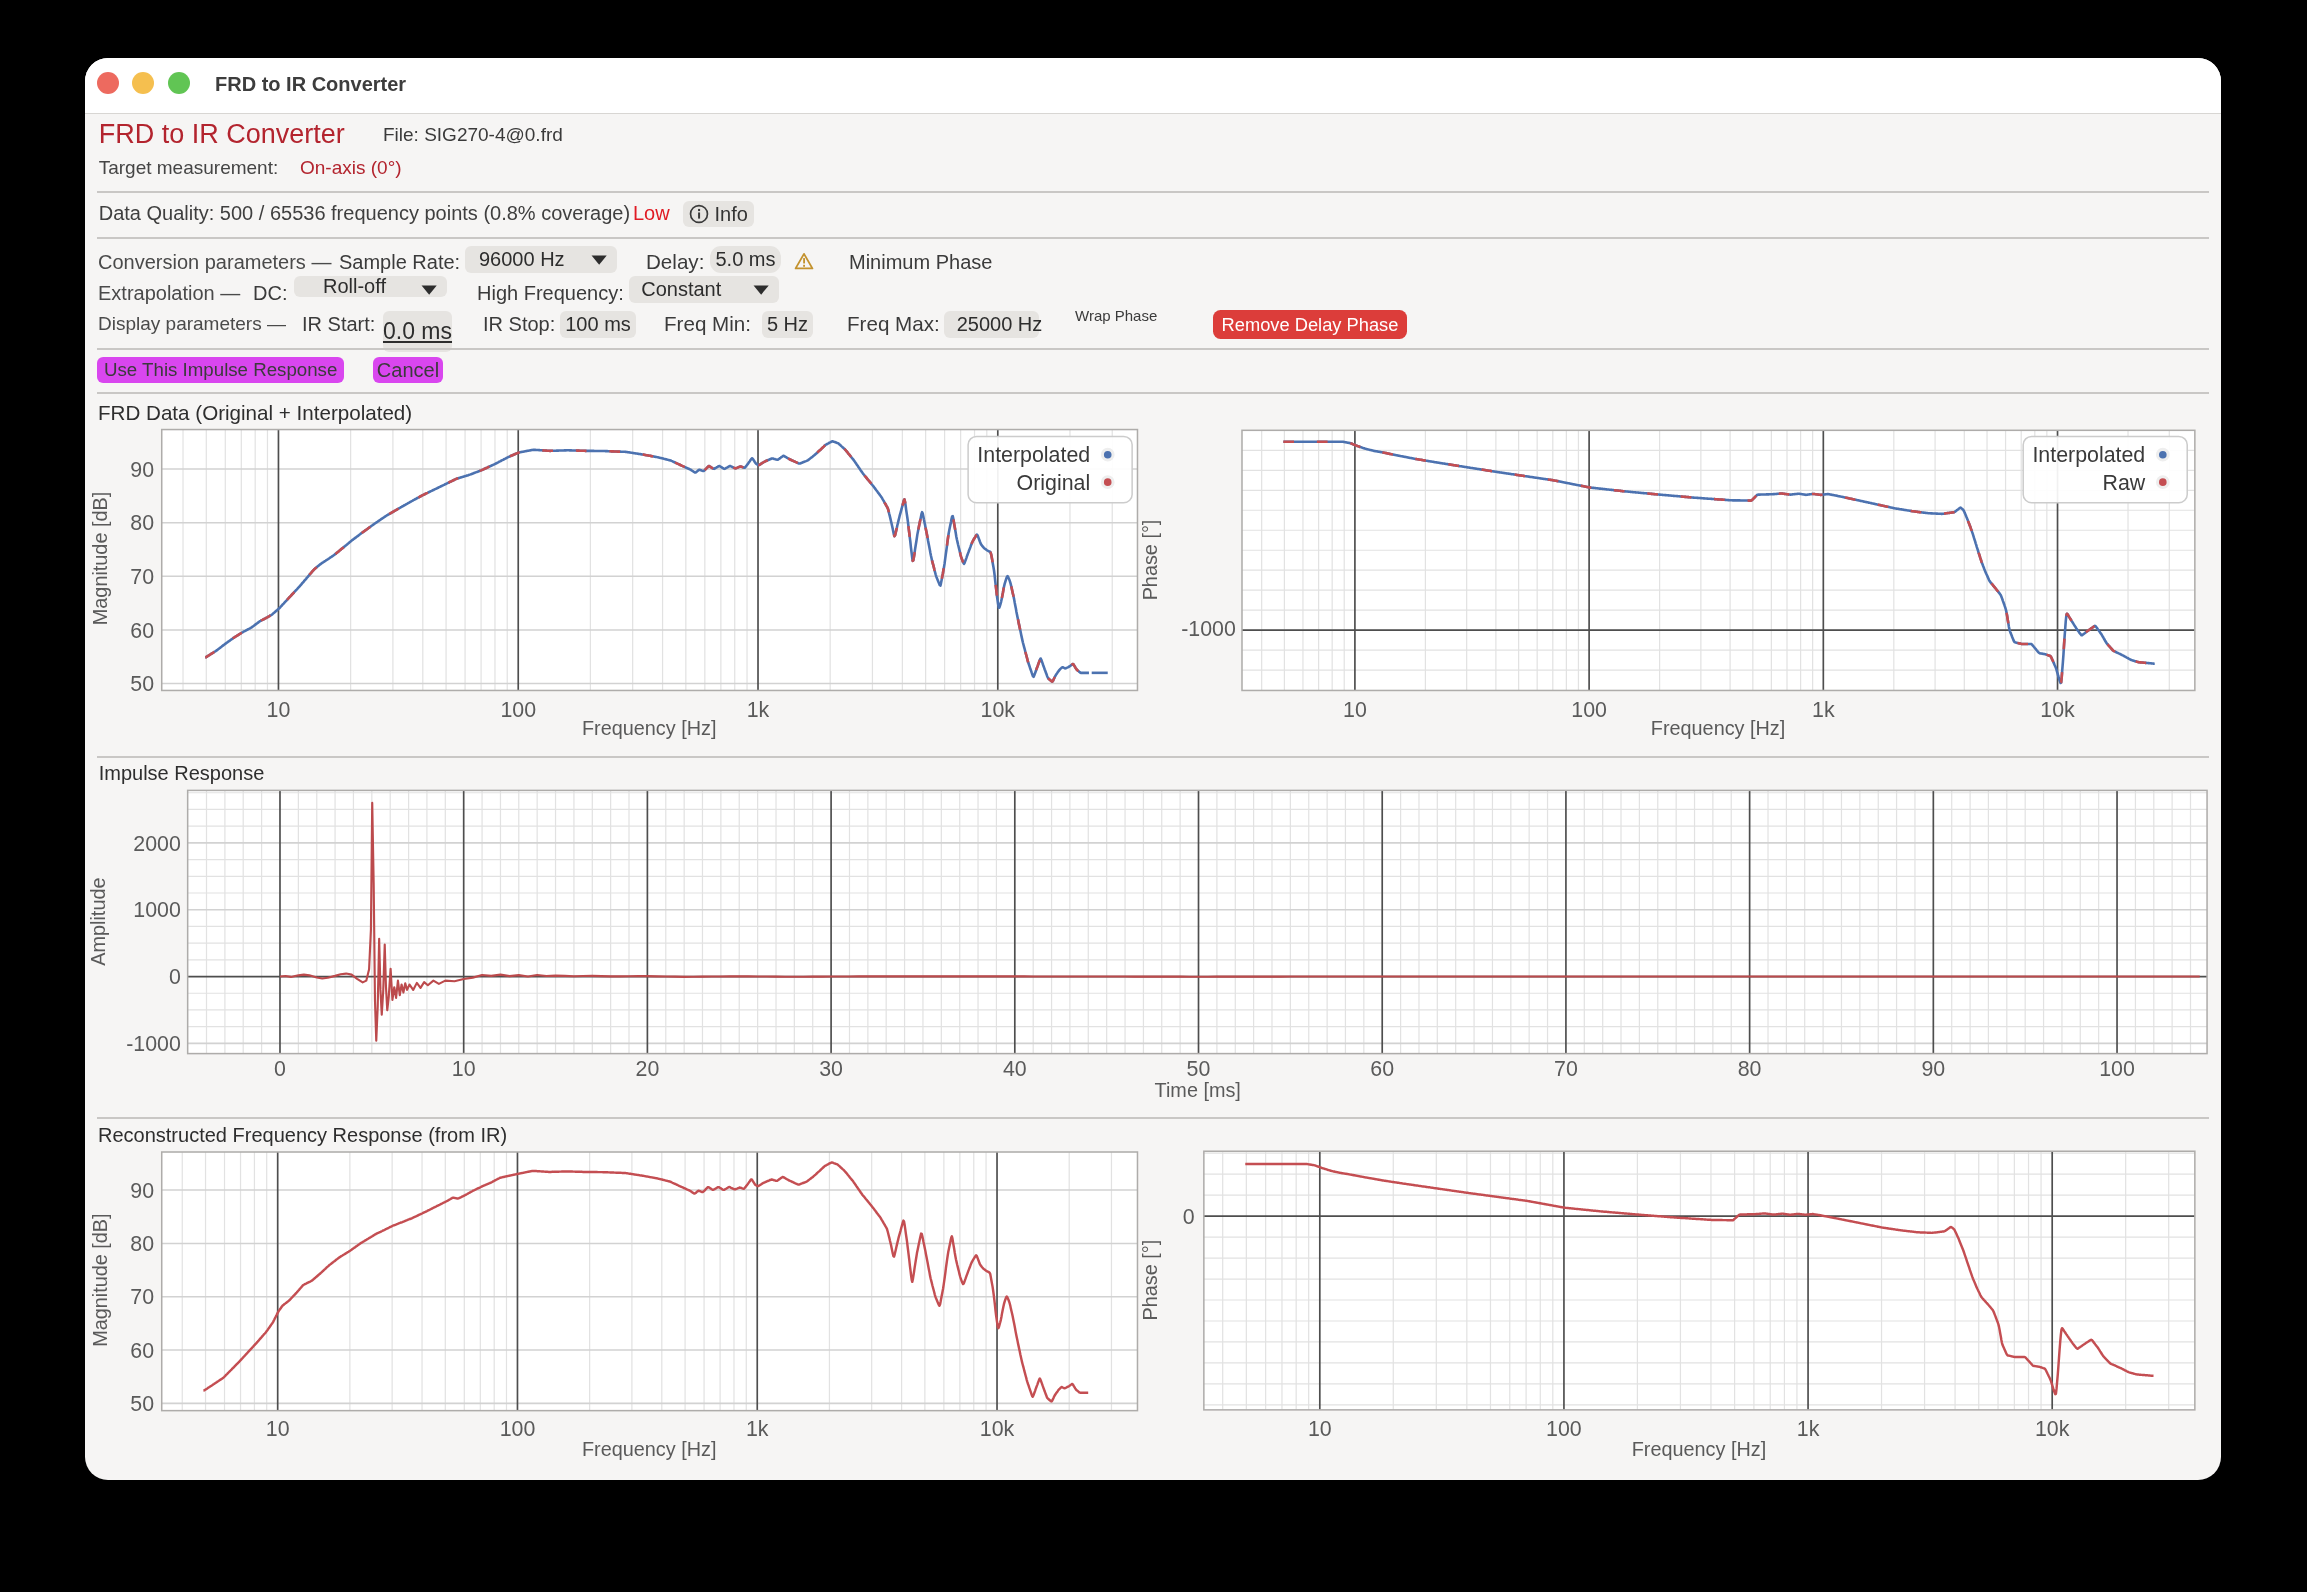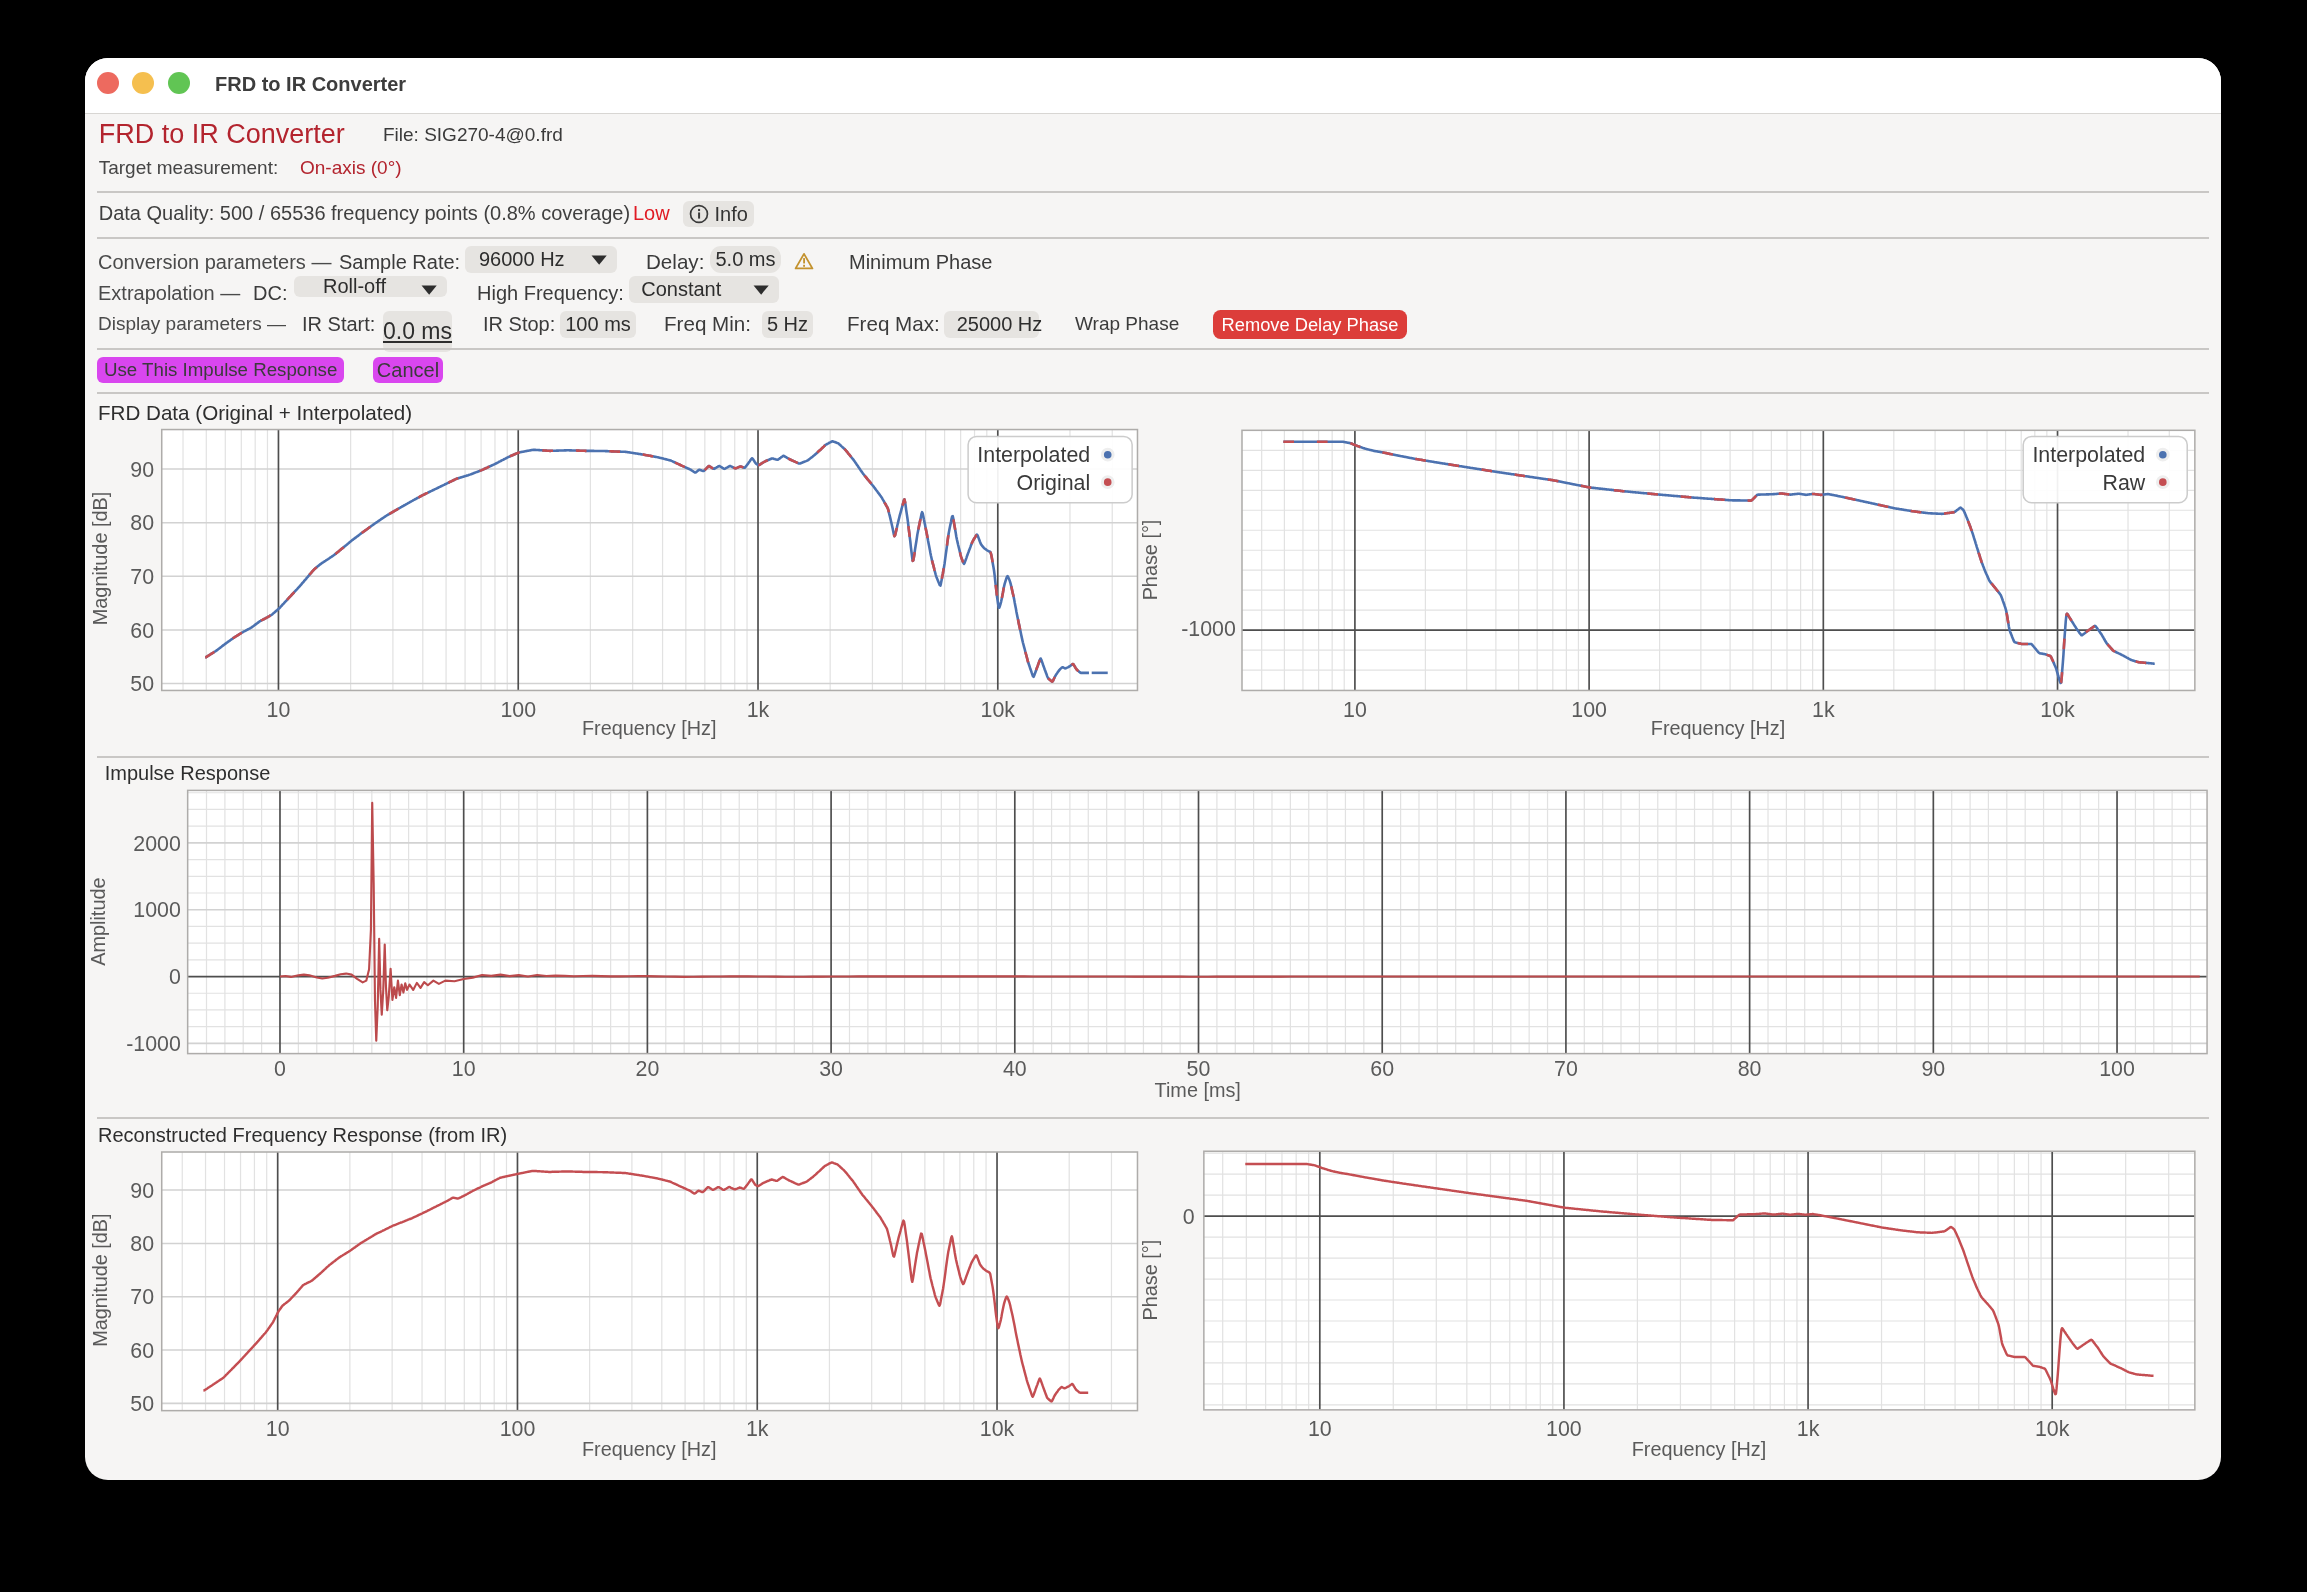--- a/index.html
+++ b/index.html
@@ -53,29 +53,29 @@
       </svg></div>
 <div class="t" style="left:13px;top:254px;font-size:19px;line-height:24px;color:#4a4a4a;">Display parameters —</div>
 <div class="t" style="left:217px;top:254px;font-size:20px;line-height:24.4px;color:#3b3b3b;">IR Start:</div>
 <div class="chip" style="left:298px;top:253px;width:69px;height:41px;font-size:23px;text-decoration:underline;">0.0 ms</div>
 <div class="t" style="left:398px;top:254px;font-size:20px;line-height:24.4px;color:#3b3b3b;">IR Stop:</div>
 <div class="chip" style="left:475px;top:253px;width:76px;height:27px;font-size:20px;">100 ms</div>
 <div class="t" style="left:579px;top:253px;font-size:20.6px;line-height:25px;color:#3b3b3b;">Freq Min:</div>
 <div class="chip" style="left:677px;top:253px;width:51px;height:27px;font-size:20px;">5 Hz</div>
 <div class="t" style="left:762px;top:253px;font-size:20.6px;line-height:25px;color:#3b3b3b;">Freq Max:</div>
 <div class="chip" style="left:859px;top:253px;width:95px;height:27px;font-size:20px;padding-left:16px;">25000 Hz</div>
-<div class="t" style="left:990px;top:254px;font-size:19px;line-height:24px;color:#3b3b3b;">Wrap Phase</div>
+<div class="t" style="left:990px;top:246px;font-size:15px;line-height:24px;color:#3b3b3b;">Wrap Phase</div>
 <div class="chip" style="left:1128px;top:252px;width:194px;height:29px;font-size:18.3px;background:#dc3d3a;color:#fff;border-radius:7.6px;">Remove Delay Phase</div>
 <div class="sep" style="top:290px;"></div>
 <div class="btn" style="left:12.2px;top:299px;width:247px;height:26px;font-size:18.7px;">Use This Impulse Response</div>
 <div class="btn" style="left:288px;top:299px;width:70px;height:26px;font-size:20px;">Cancel</div>
 <div class="sep" style="top:334px;"></div>
 <div class="t" style="left:13px;top:342px;font-size:20.6px;line-height:25px;color:#2e2e2e;">FRD Data (Original + Interpolated)</div>
 <div class="sep" style="top:698px;"></div>
-<div class="t" style="left:13.7px;top:703px;font-size:20px;line-height:24.4px;color:#2e2e2e;margin-left:6px;">Impulse Response</div>
+<div class="t" style="left:13.7px;top:703px;font-size:20px;line-height:24.4px;color:#2e2e2e;">Impulse Response</div>
 <div class="sep" style="top:1059px;"></div>
 <div class="t" style="left:13px;top:1065px;font-size:20px;line-height:24.4px;color:#2e2e2e;">Reconstructed Frequency Response (from IR)</div>
 <svg style="left:-85px;top:-58px;" width="2307" height="1593" viewBox="0 0 3024 2088">
 <g transform="translate(0 0)">
         <rect x="212" y="563" width="1279" height="342" fill="#fff"></rect>
 <line x1="239.9" y1="563" x2="239.9" y2="905" stroke="#e2e2e2" stroke-width="1.6"></line>
 <line x1="270.4" y1="563" x2="270.4" y2="905" stroke="#e2e2e2" stroke-width="1.6"></line>
 <line x1="295.3" y1="563" x2="295.3" y2="905" stroke="#e2e2e2" stroke-width="1.6"></line>
 <line x1="316.3" y1="563" x2="316.3" y2="905" stroke="#e2e2e2" stroke-width="1.6"></line>
 <line x1="334.5" y1="563" x2="334.5" y2="905" stroke="#e2e2e2" stroke-width="1.6"></line>

